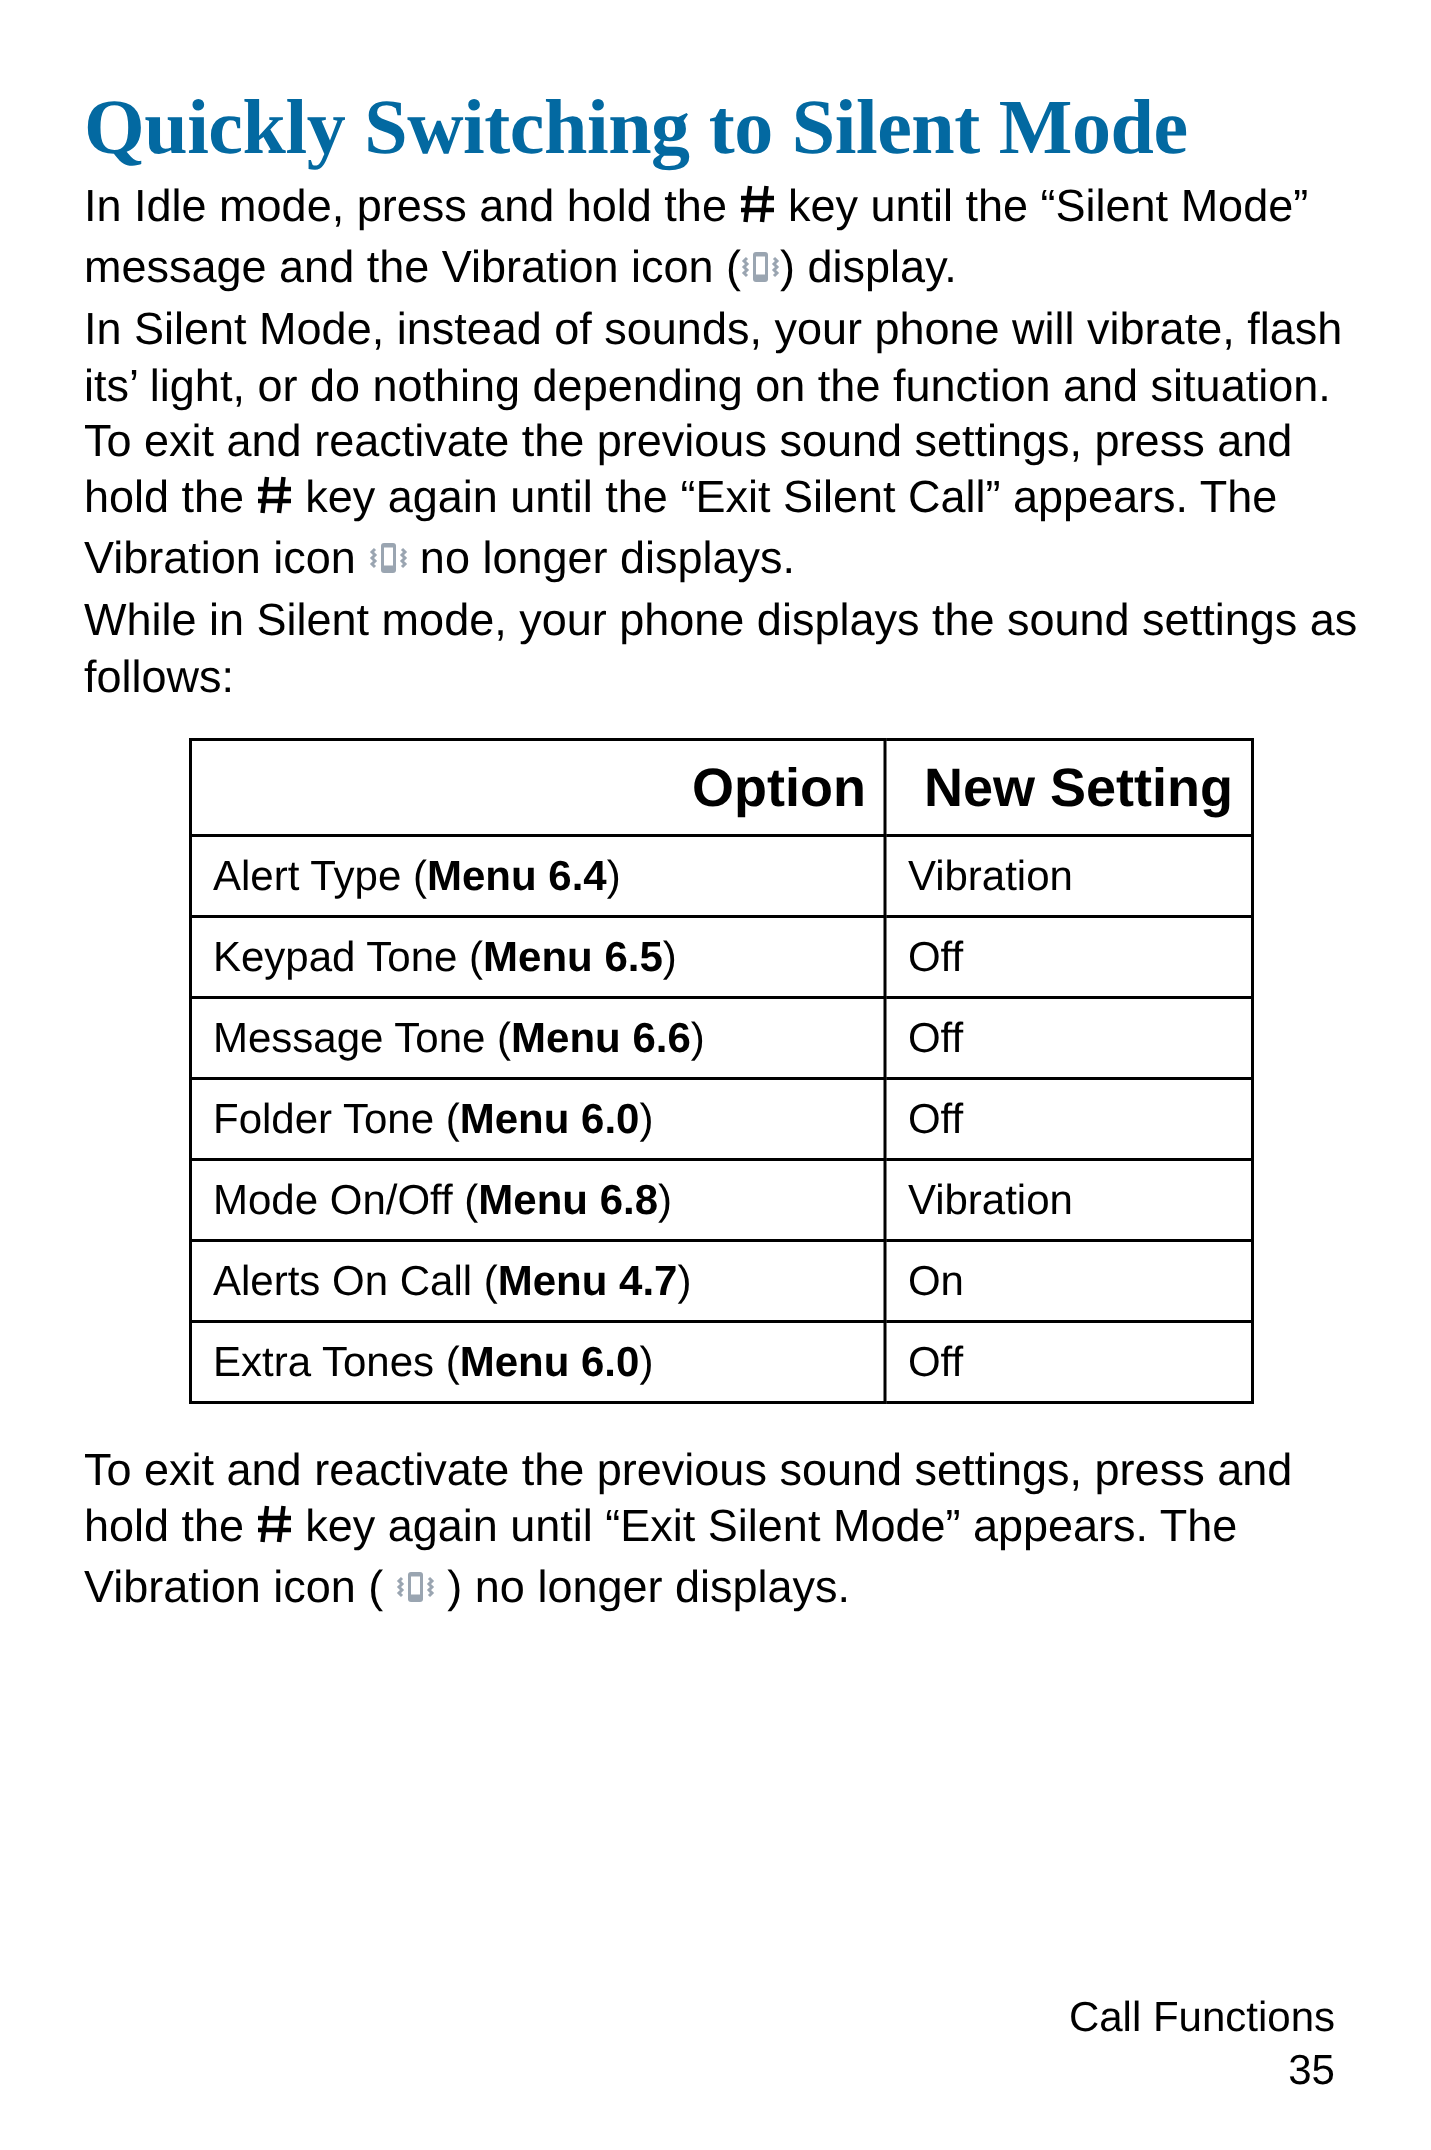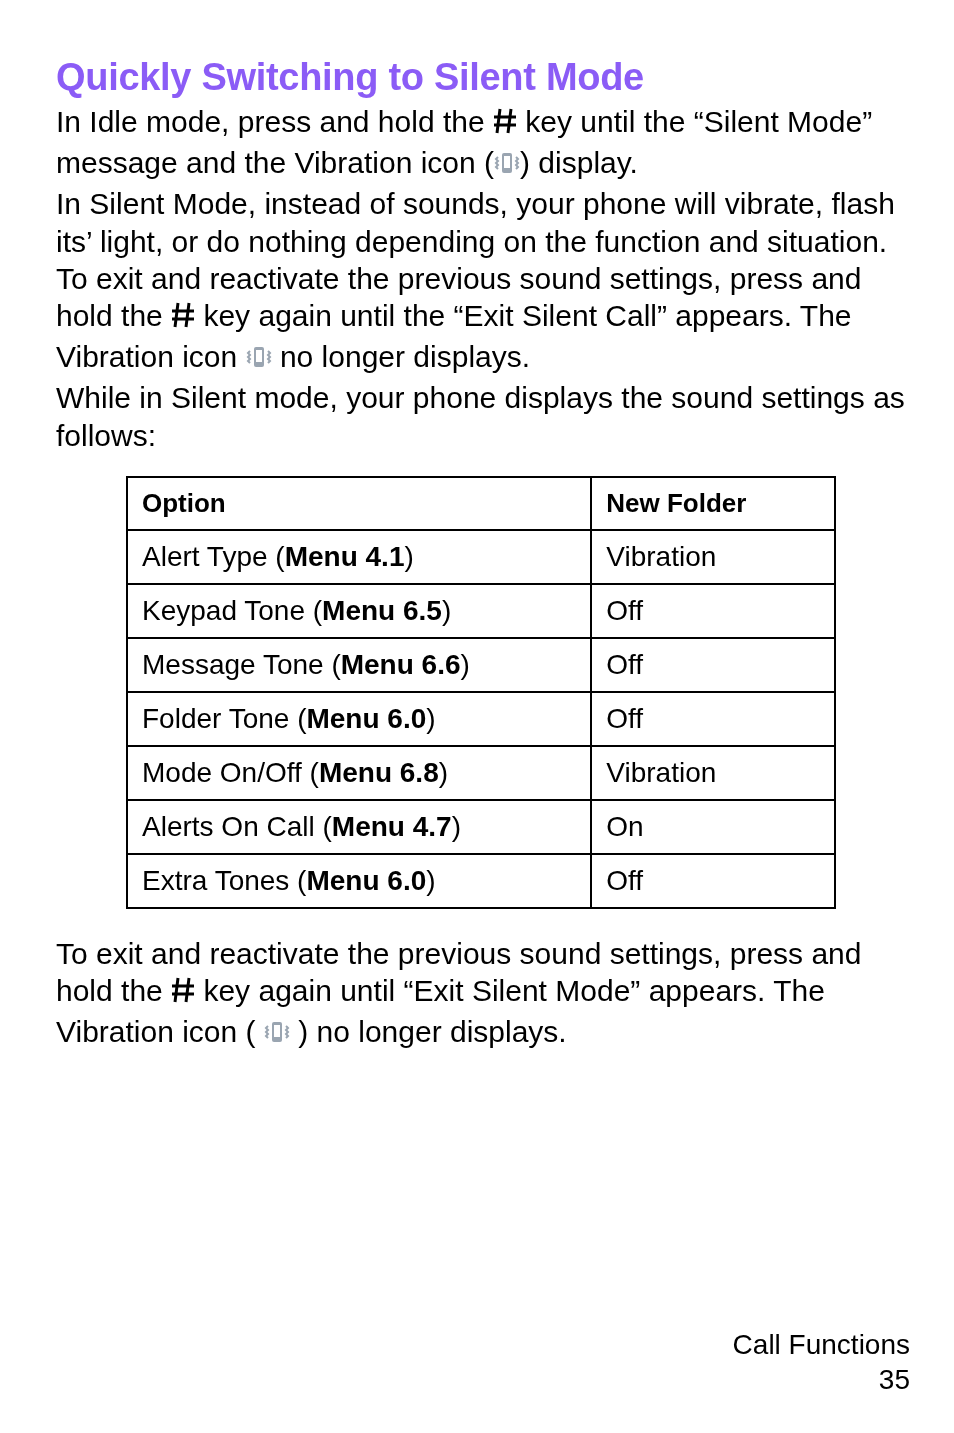--- a/index.html
+++ b/index.html
@@ -11,24 +11,24 @@
     width: 954px;
   }
   .page {
     padding: 56px 48px 40px 56px;
     box-sizing: border-box;
     width: 954px;
     min-height: 1433px;
     position: relative;
   }
   .heading {
-    color: #8b5cf6;
+    color: #0369a1;
     font-weight: 700;
-    font-size: 38px;
-    font-family: Liberation Sans, sans-serif;
+    font-size: 52px;
+    font-family: Liberation Serif, serif;
     letter-spacing: -0.3px;
     margin-bottom: 4px;
   }
   .body-text {
     font-size: 30px;
     line-height: 1.24;
     font-family: Helvetica, Arial, sans-serif;
   }
   .para {
     margin-bottom: 0px;
@@ -46,29 +46,29 @@
     border: 2px solid #000;
     padding: 10px 12px 10px 14px;
     font-size: 28px;
     text-align: left;
     vertical-align: middle;
     font-family: Helvetica, Arial, sans-serif;
   }
   table.settings th {
     font-family: "Helvetica Neue Condensed", "Arial Narrow", Helvetica, Arial, sans-serif;
     font-weight: 700;
-    text-align: left;
-    font-size: 26px;
+    text-align: right;
+    font-size: 36px;
   }
   table.settings th.col-option { width: 480px; }
   table.settings th.col-setting { width: 230px; }
   .menu-bold { font-weight: 700; }
   .footer {
     position: absolute;
-    right: 44px;
+    right: 64px;
     bottom: 36px;
     text-align: right;
     font-size: 28px;
     line-height: 1.25;
   }
 </style>
 </head>
 <body>
 
 <div class="page">
@@ -112,26 +112,26 @@
           </svg></span><span> no longer displays.</span>
     </div>
 
     <div class="para">While in Silent mode, your phone displays the sound settings as follows:</div>
   </div>
 
   <table class="settings">
     <thead>
       <tr>
         <th class="col-option">Option</th>
-        <th class="col-setting">New Folder</th>
+        <th class="col-setting">New Setting</th>
       </tr>
     </thead>
     <tbody>
       <tr>
-        <td><span>Alert Type (</span><span class="menu-bold">Menu 4.1</span><span>)</span></td>
+        <td><span>Alert Type (</span><span class="menu-bold">Menu 6.4</span><span>)</span></td>
         <td>Vibration</td>
       </tr>
       <tr>
         <td><span>Keypad Tone (</span><span class="menu-bold">Menu 6.5</span><span>)</span></td>
         <td>Off</td>
       </tr>
       <tr>
         <td><span>Message Tone (</span><span class="menu-bold">Menu 6.6</span><span>)</span></td>
         <td>Off</td>
       </tr>

